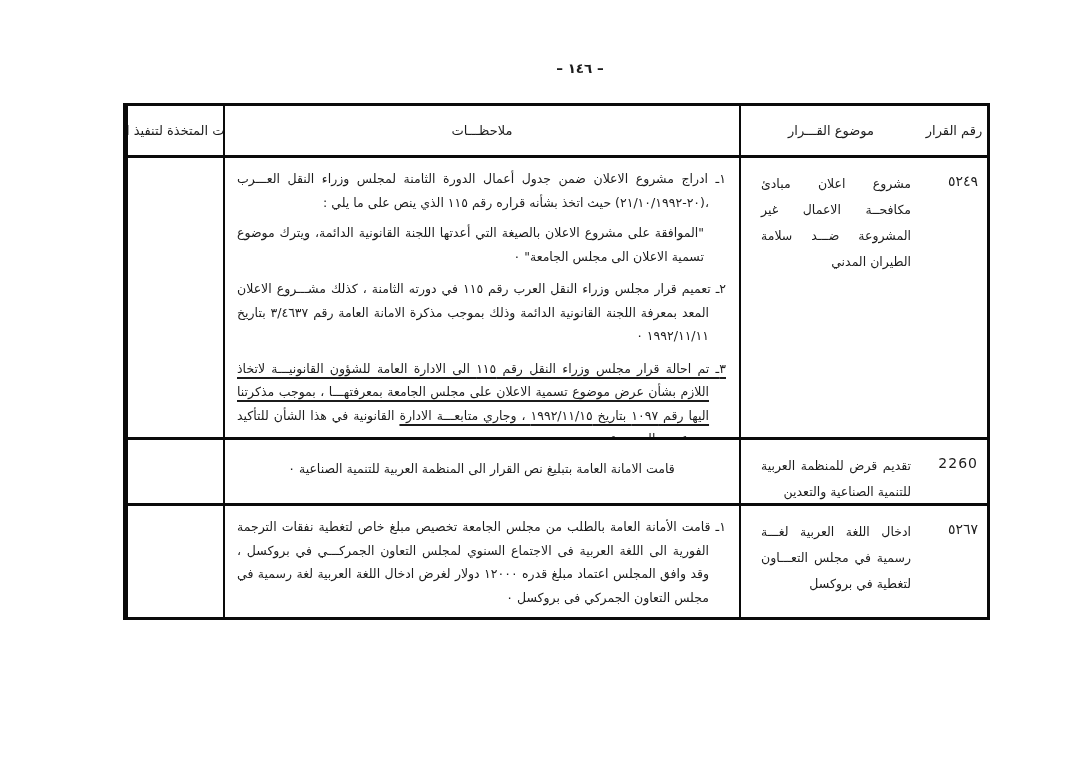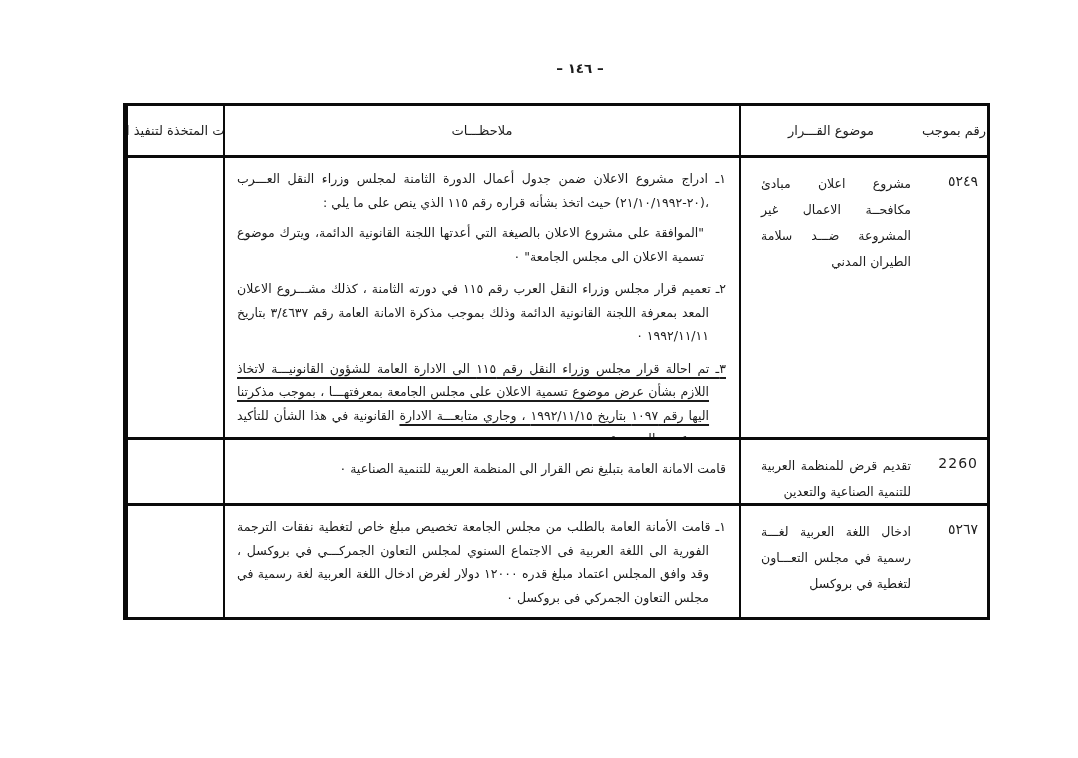--- a/index.html
+++ b/index.html
@@ -26,39 +26,39 @@
     font-size:13px; white-space:nowrap; }
 
   .num-cell { padding-top:15px; font-size:14px;
     letter-spacing:1px; }
 
   .subj-cell { padding:13px 10px 6px 20px; line-height:26px;
     text-align:justify; text-align-last:right; }
 
   .act-cell { padding:9px 13px 4px 12px; line-height:23.5px;
     text-align:justify; text-align-last:right; }
-  .act-cell.center-v { display:flex; align-items:center; padding-top:0; padding-bottom:6px; }
+  .act-cell.center-v { display:flex; align-items:center; padding-top:0; padding-bottom:6px;justify-content:center; }
 
   .para { margin:0 0 9px 0; }
   .para.hang { padding-right:17px; text-indent:-17px; }
   .para.quote { padding-right:22px; margin-top:-2px; }
   .para.last { margin-bottom:0; }
   .date { white-space:nowrap; }
   .underlined { text-decoration:underline; text-decoration-thickness:1.5px; text-underline-offset:4px; }
 </style>
 </head>
 <body>
 
 <div class="page">
 
   <div class="page-number">– ١٤٦ –</div>
 
   <div class="doc-table">
 
-    <div class="cell head h-sep">رقم بموجب</div>
+    <div class="cell head h-sep">رقم القرار</div>
     <div class="cell head h-sep v-sep">موضوع القـــرار</div>
     <div class="cell head h-sep v-sep">ملاحظـــات</div>
     <div class="cell head h-sep v-sep">الاجراءات المتخذة لتنفيذ القـــرار</div>
 
     <div class="cell num-cell h-sep">٥٢٤٩</div>
     <div class="cell subj-cell h-sep v-sep">مشروع اعلان مبادئ مكافحــة الاعمال غير المشروعة ضـــد سلامة الطيران المدني</div>
     <div class="cell act-cell h-sep v-sep">
       <p class="para hang"><span>١ـ ادراج مشروع الاعلان ضمن جدول أعمال الدورة الثامنة لمجلس وزراء النقل العـــرب </span><span class="date" dir="ltr">(٢٠-٢١/١٠/١٩٩٢)،</span><span> حيث اتخذ بشأنه قراره رقم ١١٥ الذي ينص على ما يلي :</span></p>
       <p class="para quote">"الموافقة على مشروع الاعلان بالصيغة التي أعدتها اللجنة القانونية الدائمة، ويترك موضوع تسمية الاعلان الى مجلس الجامعة" ٠</p>
       <p class="para hang">٢ـ تعميم قرار مجلس وزراء النقل العرب رقم ١١٥ في دورته الثامنة ، كذلك مشـــروع الاعلان المعد بمعرفة اللجنة القانونية الدائمة وذلك بموجب مذكرة الامانة العامة رقم ٣/٤٦٣٧ بتاريخ ١٩٩٢/١١/١١ ٠</p>

